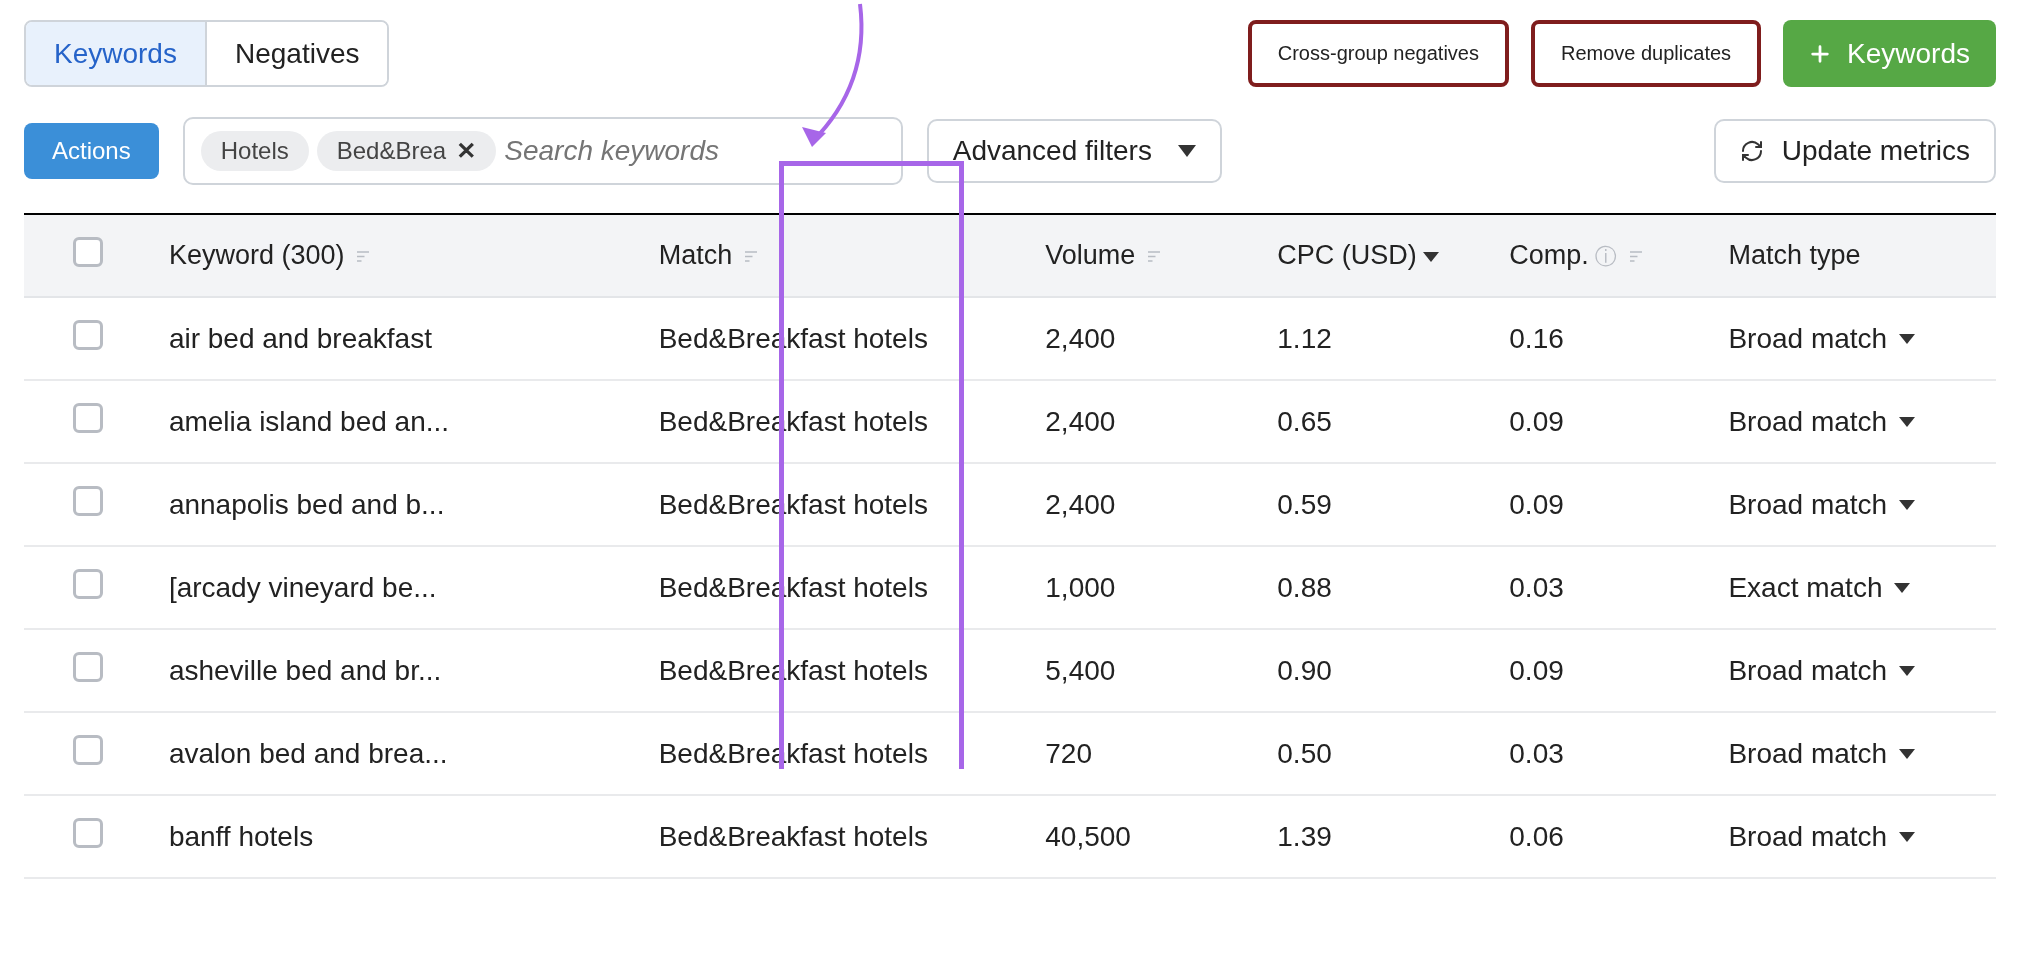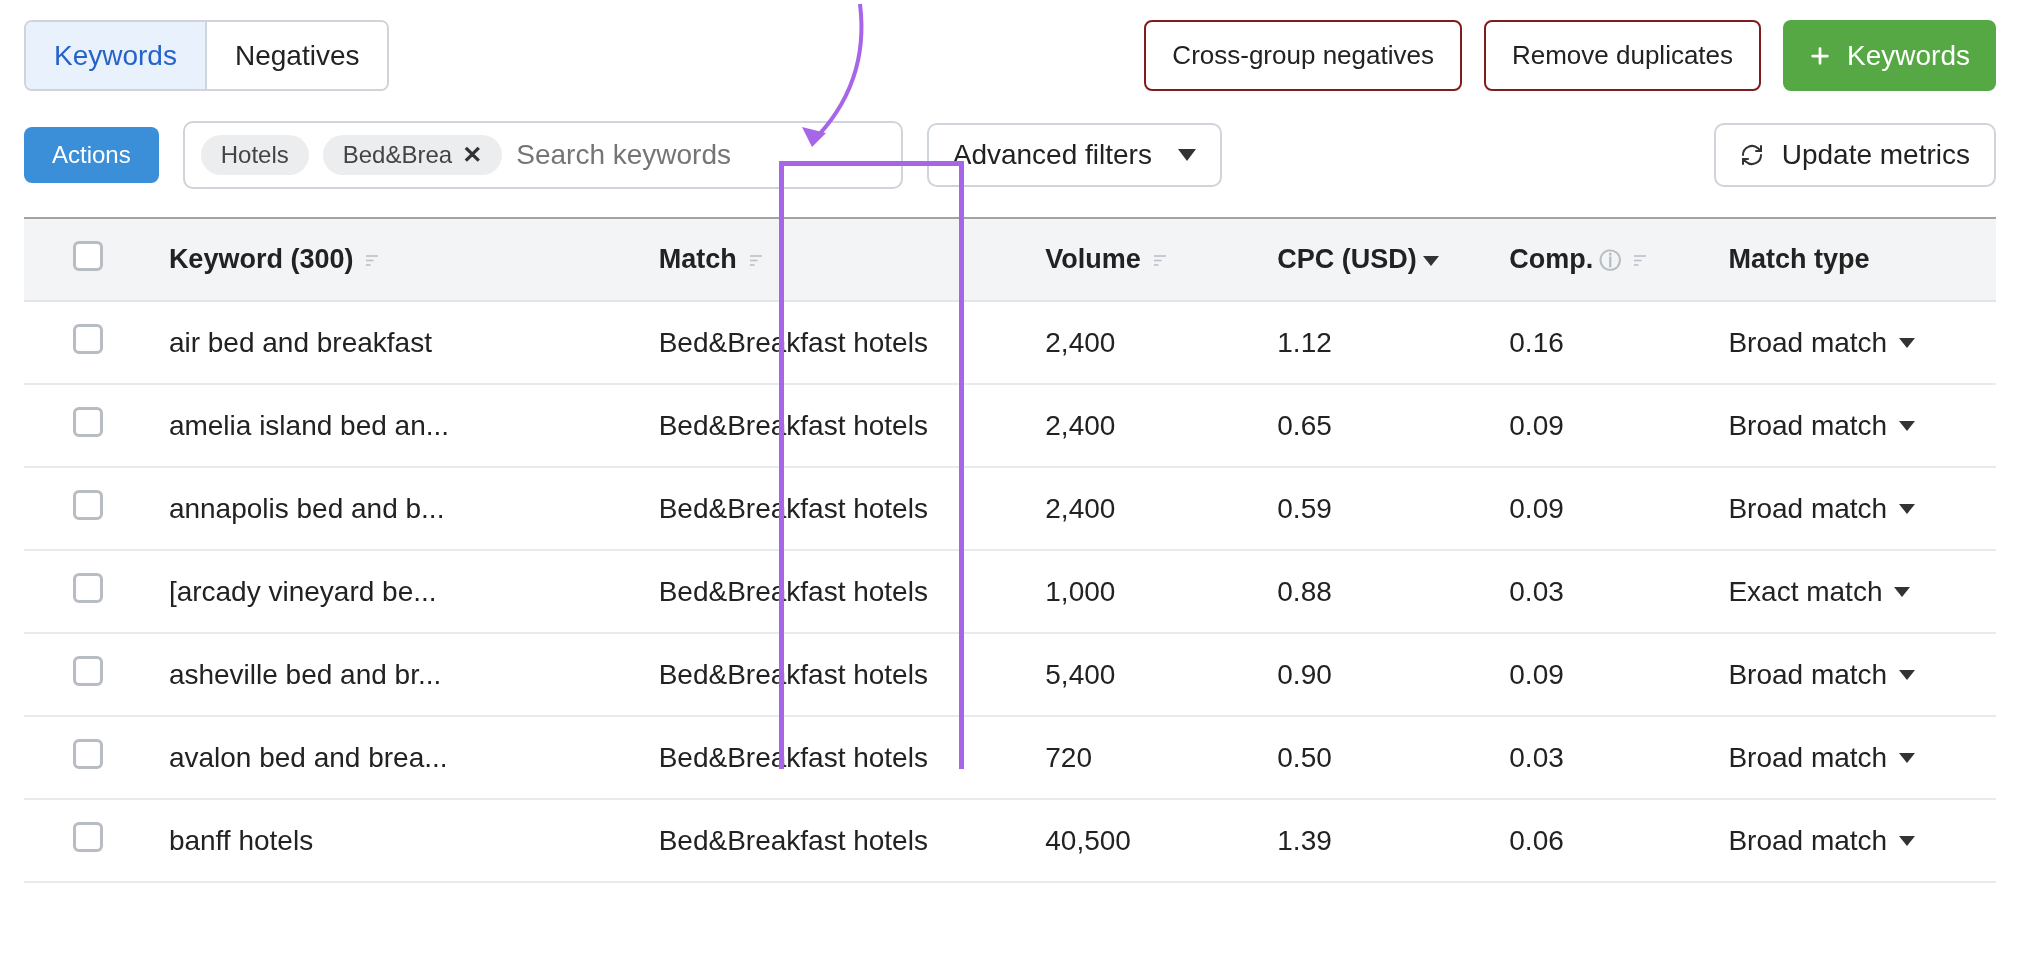--- a/index.html
+++ b/index.html
@@ -3,32 +3,32 @@
 <meta charset="utf-8">
 <style>
   * { box-sizing: border-box; margin: 0; padding: 0; font-family: -apple-system, BlinkMacSystemFont, "Segoe UI", Helvetica, Arial, sans-serif; }
   body { background: #fff; color: #222; font-size: 28px; width: 2020px; padding: 20px 24px; position: relative; }
   .topbar { display: flex; justify-content: space-between; margin-bottom: 30px; gap: 46px; }
   .seg { display: flex; border: 2px solid #cfd4da; border-radius: 8px; overflow: hidden; }
   .seg button { background: #fff; border: none; padding: 14px 28px; font-size: 28px; color: #222; }
   .seg button.active { background: #e8f1fc; color: #2563c9; }
   .seg button + button { border-left: 2px solid #cfd4da; }
   .right-buts { display: flex; gap: 22px; }
-  .btn-ghost { background: #fff; border: 2px solid #7f1d1d; border-radius: 8px; padding: 18px 26px; font-size: 26px; color: #222; }
+  .btn-ghost { background: #fff; border: 4px solid #7f1d1d; border-radius: 8px; padding: 18px 26px; font-size: 20px; color: #222; }
   .btn-green { background: #56a845; border: none; color: #fff; border-radius: 8px; padding: 14px 26px; font-size: 28px; display: flex; align-items: center; gap: 16px; }
   .bar2 { display: flex; align-items: center; gap: 24px; margin-bottom: 28px; }
   .btn-blue { background: #3b8fd8; border: none; color: #fff; border-radius: 8px; padding: 14px 28px; font-size: 24px; }
-  .chips-input { display: flex; align-items: center; gap: 14px; border: 2px solid #cfd4da; border-radius: 10px; padding: 8px 16px; height: 68px; width: 720px; }
+  .chips-input { display: flex; align-items: center; gap: 8px; border: 2px solid #cfd4da; border-radius: 10px; padding: 8px 16px; height: 68px; width: 720px; }
   .chip { background: #ecedef; border-radius: 20px; padding: 6px 20px; font-size: 24px; color: #444; display: flex; align-items: center; gap: 10px; }
   .chip .x { font-weight: bold; color: #333; }
-  .chips-input input { border: none; outline: none; font-size: 28px; flex: 1; color: #404040; }
+  .chips-input input { border: none; outline: none; font-size: 28px; flex: 1; color: #404040; font-style: italic; }
   .adv { display: flex; align-items: center; gap: 18px; border: 2px solid #cfd4da; border-radius: 10px; padding: 14px 24px; font-size: 28px; color: #222; background: #fff; }
   .update { display: flex; align-items: center; gap: 18px; border: 2px solid #cfd4da; border-radius: 10px; padding: 14px 24px; font-size: 28px; color: #222; background: #fff; margin-left: auto; text-align: right; }
   table { width: 100%; border-collapse: collapse; }
-  thead th { background: #f3f4f6; border-top: 2px solid #a3a3a3; border-bottom: 2px solid #e3e5e8; text-align: left; padding: 22px 16px; font-weight: 700; color: #222; font-size: 27px; }
+  thead th { background: #f3f4f6; border-top: 2px solid #000000; border-bottom: 2px solid #e3e5e8; text-align: left; padding: 22px 16px; font-weight: 400; color: #222; font-size: 27px; }
   tbody td { border-bottom: 2px solid #e9eaec; padding: 22px 16px; font-size: 28px; color: #222; }
   th.colcb, td.colcb { width: 100px; text-align: center; }
   .cbx { display: inline-block; width: 30px; height: 30px; border: 3px solid #b8bcc3; border-radius: 6px; background: #fff; }
   .sorti { display: inline-block; margin-left: 10px; color: #b8bcc3; }
   .caret { display: inline-block; width: 0; height: 0; border-left: 9px solid transparent; border-right: 9px solid transparent; border-top: 12px solid #333; margin-left: 8px; vertical-align: middle; }
   .caret-sm { display: inline-block; width: 0; height: 0; border-left: 8px solid transparent; border-right: 8px solid transparent; border-top: 10px solid #333; margin-left: 6px; vertical-align: middle; }
   .info-i { display: inline-block; color: #b8bcc3; font-size: 22px; margin-left: 6px; }
   .mt-cell { display: flex; align-items: center; gap: 6px; }
   .highlight { position: absolute; left: 779px; top: 161px; width: 185px; height: 608px; border: 5px solid #a766e8; border-bottom: none; pointer-events: none; }
   col.kw { width: 380px; } col.gp { width: 300px; } col.vol { width: 180px; } col.cpc { width: 180px; } col.comp { width: 170px; } col.mt { width: 220px; }

